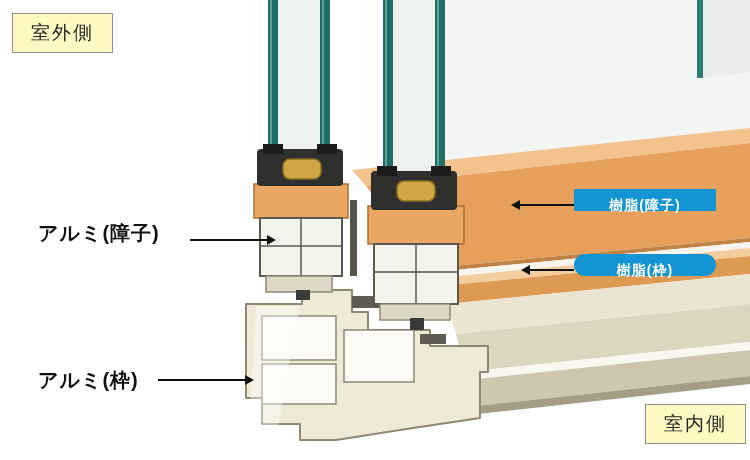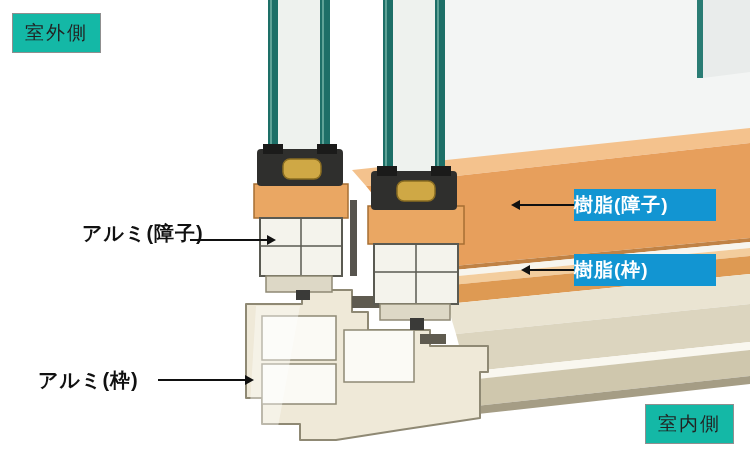--- a/index.html
+++ b/index.html
@@ -3,39 +3,39 @@
 <meta charset="utf-8">
 <style>
   html,body { margin:0; padding:0; background:#ffffff; }
   .stage {
     position:relative; width:750px; height:460px; overflow:hidden;
     background:#ffffff;
     font-family:"Liberation Sans","DejaVu Sans",sans-serif;
   }
   .stage svg { position:absolute; left:0; top:0; }
   .corner-box {
-    position:absolute; background:#14b8a6; border:1px solid #8f8f8f;
+    position:absolute; background:#fef9c3; border:1px solid #8f8f8f;
     color:#222; font-size:19px; font-weight:500; letter-spacing:2px;
-    padding:6px 12px; white-space:nowrap;
+    padding:6px 18px; white-space:nowrap;
   }
   .corner-box.outdoor { left:12px; top:13px; }
   .corner-box.indoor  { left:645px; top:397px;margin-top:7px; }
   .part-label {
     position:absolute; color:#111; font-size:20px; font-weight:700;
     white-space:nowrap; letter-spacing:1px;
   }
-  .part-label.l1 { left:38px; top:220px;margin-left:44px; }
+  .part-label.l1 { left:38px; top:220px; }
   .part-label.l2 { left:38px; top:367px;text-align:right; }
   .blue-label {
-    position:absolute; width:142px; height:32px; line-height:32px;
-    background:#1295d2; color:#ffffff; font-size:19px; font-weight:700;
-    text-align:left; letter-spacing:1px;
+    position:absolute; width:142px; height:22px; line-height:32px;
+    background:#1295d2; color:#ffffff; font-size:14px; font-weight:700;
+    text-align:center; letter-spacing:1px;
   }
   .blue-label.b1 { left:574px; top:189px; }
-  .blue-label.b2 { left:574px; top:254px; }
+  .blue-label.b2 { left:574px; top:254px;border-radius:12px; }
   .leader {
     position:absolute; height:2px; background:#111;
   }
   .leader.al-sash  { left:190px; top:239px; width:78px; }
   .leader.al-frame { left:158px; top:379px; width:88px; }
   .leader.re-sash  { left:520px; top:204px; width:54px; }
   .leader.re-frame { left:530px; top:269px; width:44px; }
   .arrow-right {
     position:absolute; width:0; height:0;
     border-top:5px solid transparent; border-bottom:5px solid transparent;

